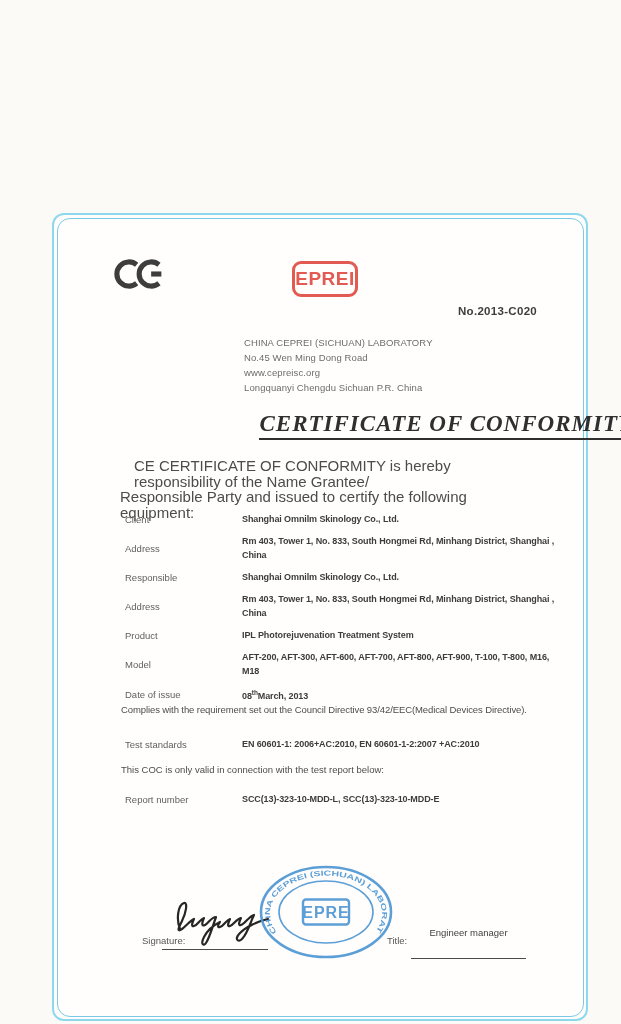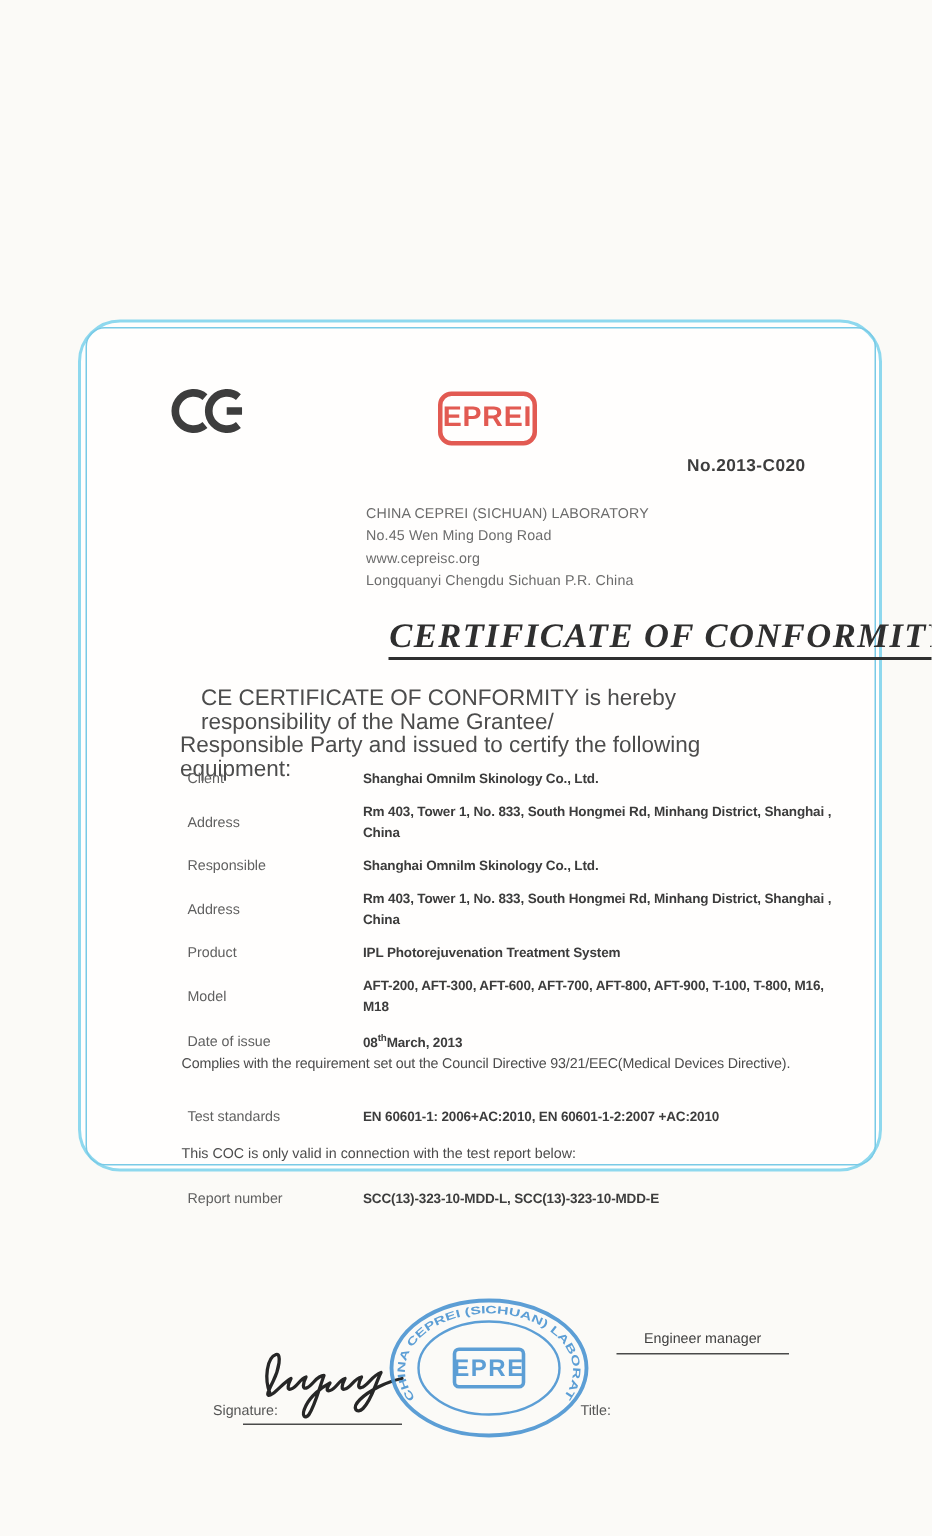--- a/index.html
+++ b/index.html
@@ -2,22 +2,22 @@
 <html><head>
 <meta charset="utf-8">
 <style>
   html,body{margin:0;padding:0;}
   body{
     width:621px;height:1024px;position:relative;overflow:hidden;
     background:#fbfaf7;
     font-family:"Liberation Sans", sans-serif;
   }
   .cert{
-    position:absolute;left:52px;top:213px;width:536px;height:568px;
-    border:2.5px solid #8ed8ee;border-radius:28px;background:#fffefd;
+    position:absolute;left:52px;top:213px;width:536px;height:808px;
+    border:2.5px solid #8ed8ee;border-radius:12px;background:#fffefd;
     box-sizing:border-box;
   }
   .cert-inner{
     position:absolute;inset:2.5px;border:1.5px solid #79cae6;border-radius:13px;
     pointer-events:none;
   }
   .ce-svg{position:absolute;left:60px;top:40px;width:52px;height:38px;}
   .epre-logo{
     position:absolute;left:238px;top:46px;width:60px;height:30px;
     border:3px solid #e25a52;border-radius:9px;
@@ -65,22 +65,22 @@
     font-size:9.5px;color:#4c4c4c;
   }
   .report-row{top:577px;}
   .sig-label{position:absolute;left:68px;top:720px;font-size:9.5px;color:#565656;margin-left:20px;}
   .sig-line{position:absolute;left:108px;top:712px;width:106px;height:22px;
     border-bottom:1.5px solid #4a4a4a;}
   .sig-svg{position:absolute;left:112px;top:674px;width:140px;height:58px;}
   .stamp-svg{position:absolute;left:197px;top:645px;width:150px;height:108px;opacity:.92;}
   .title-label{position:absolute;left:333px;top:720px;font-size:9.5px;color:#565656;}
   .title-value{
-    position:absolute;left:357px;top:672px;width:115px;text-align:center;
-    font-size:9.5px;color:#3f3f3f;border-bottom:1.5px solid #4a4a4a;padding-bottom:4px;
+    position:absolute;left:357px;top:712px;width:115px;text-align:center;
+    font-size:9.5px;color:#3f3f3f;border-bottom:1.5px solid #4a4a4a;padding-bottom:20px;
   }
 </style>
 </head>
 <body>
 
 <div class="page">
   <div class="cert">
     <div class="cert-inner"></div>
 
     <svg class="ce-svg" viewBox="0 0 56 40">
@@ -137,21 +137,21 @@
       <div class="row">
         <span class="lbl">Model</span>
         <span class="val">AFT-200, AFT-300, AFT-600, AFT-700, AFT-800, AFT-900, T-100, T-800, M16, M18</span>
       </div>
       <div class="row">
         <span class="lbl">Date of issue</span>
         <span class="val"><span>08</span><span class="sup">th</span><span>March, 2013</span></span>
       </div>
     </div>
 
-    <div class="complies">Complies with the requirement set out the Council Directive 93/21/EEC(Medical Devices Directive).</div>
+    <div class="complies">Complies with the requirement set out the Council Directive 93/42/EEC(Medical Devices Directive).</div>
 
     <div class="row abs-row tests-row">
       <span class="lbl">Test standards</span>
       <span class="val">EN 60601-1: 2006+AC:2010, EN 60601-1-2:2007 +AC:2010</span>
     </div>
 
     <div class="coc-note">This COC is only valid in connection with the test report below:</div>
 
     <div class="row abs-row report-row">
       <span class="lbl">Report number</span>

